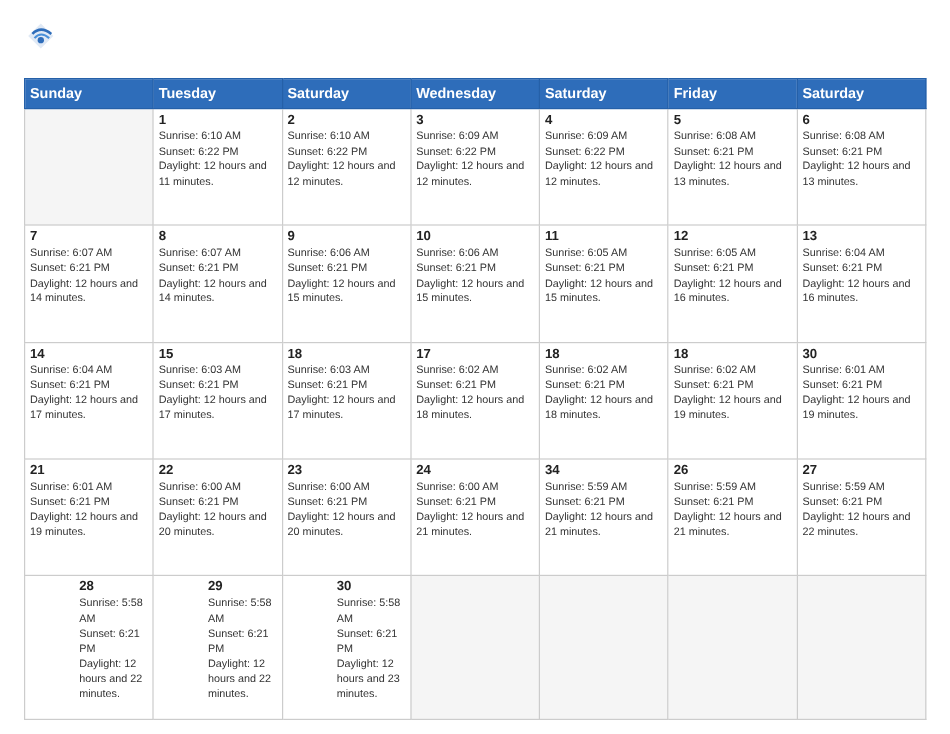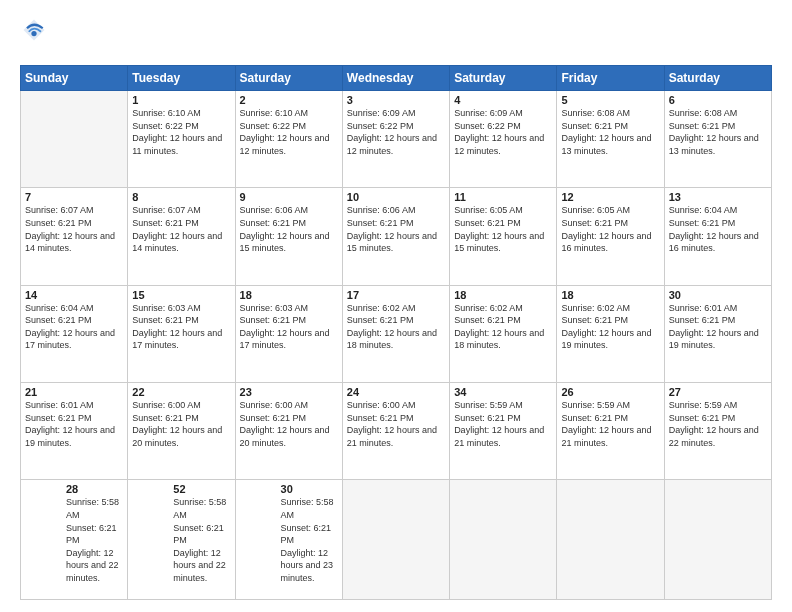--- a/index.html
+++ b/index.html
@@ -365,21 +365,21 @@
         <tr>
           <td>
             <span class="day-num">28</span>
 <div class="day-info">
   Sunrise: 5:58 AM<br>
   Sunset: 6:21 PM<br>
   Daylight: 12 hours and 22 minutes.
 </div>
           </td>
           <td>
-            <span class="day-num">52</span>
+            <span class="day-num">29</span>
 <div class="day-info">
   Sunrise: 5:58 AM<br>
   Sunset: 6:21 PM<br>
   Daylight: 12 hours and 22 minutes.
 </div>
           </td>
           <td>
             <span class="day-num">30</span>
 <div class="day-info">
   Sunrise: 5:58 AM<br>

